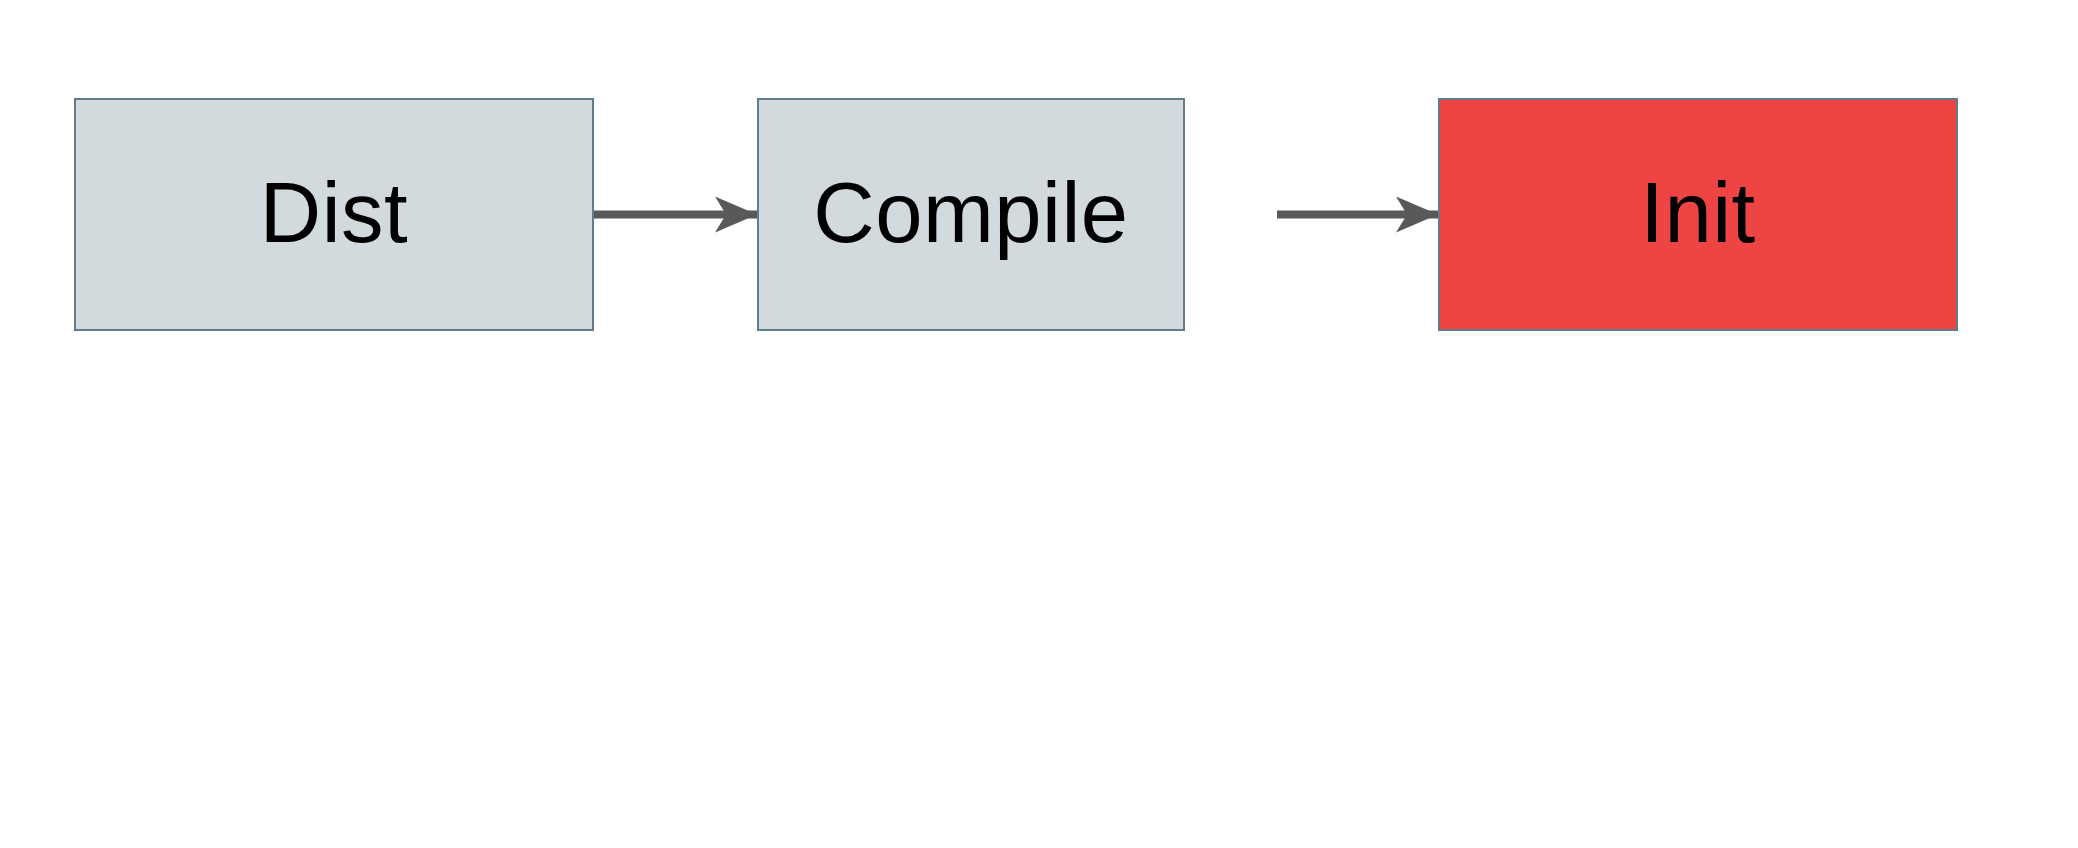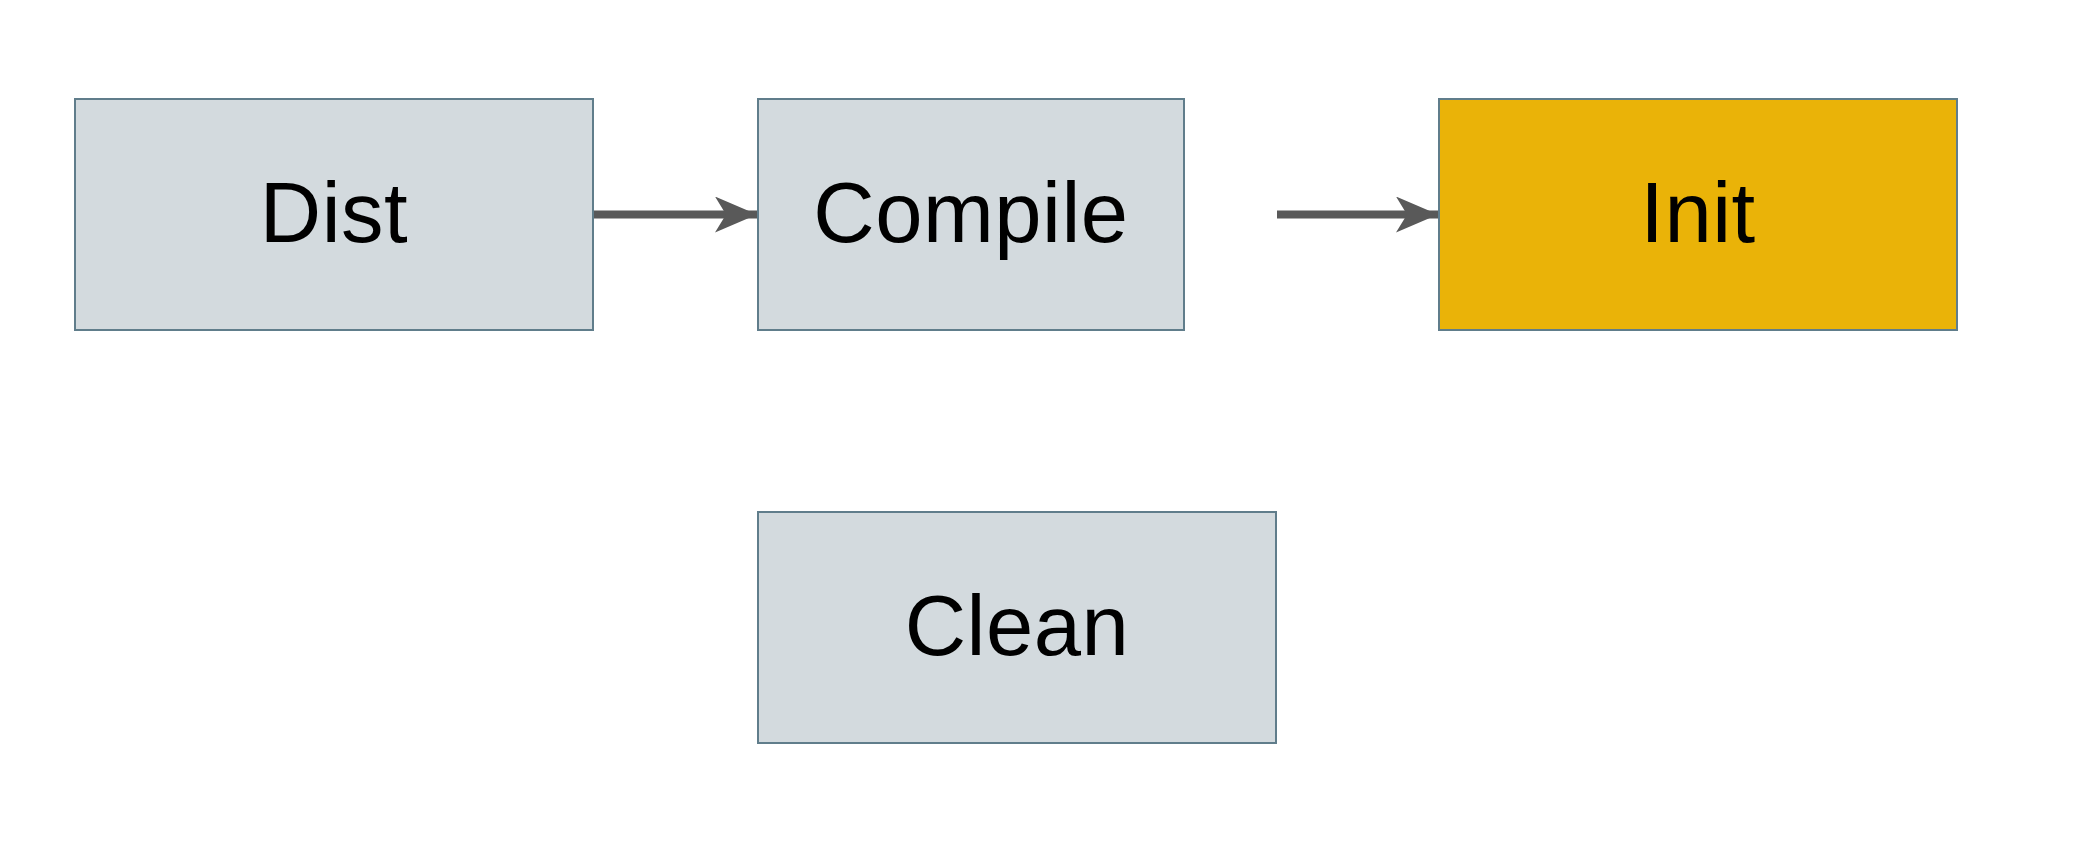--- a/index.html
+++ b/index.html
@@ -56,21 +56,18 @@
     </svg>
 
   <div class="diagram-node" style="left: 74px; top: 98px; width: 520px; height: 233px; background: rgb(211, 218, 222); border: 2px solid rgb(96, 125, 139);">
     <span class="node-label" style="color: rgb(0, 0, 0);">Dist</span>
   </div>
 
   <div class="diagram-node" style="left: 757px; top: 98px; width: 428px; height: 233px; background: rgb(211, 218, 222); border: 2px solid rgb(96, 125, 139);">
     <span class="node-label" style="color: rgb(0, 0, 0);">Compile</span>
   </div>
 
-  <div class="diagram-node" style="left: 1438px; top: 98px; width: 520px; height: 233px; background: #eab308; border: 2px solid rgb(96, 125, 139);">
+  <div class="diagram-node" style="left: 1438px; top: 98px; width: 520px; height: 233px; background: #ef4444; border: 2px solid rgb(96, 125, 139);">
     <span class="node-label" style="color: rgb(0, 0, 0);">Init</span>
   </div>
 
-  <div class="diagram-node" style="left: 757px; top: 511px; width: 520px; height: 233px; background: rgb(211, 218, 222); border: 2px solid rgb(96, 125, 139);">
-    <span class="node-label" style="color: rgb(0, 0, 0);">Clean</span>
-  </div>
 
 </div>
 
 </body></html>

